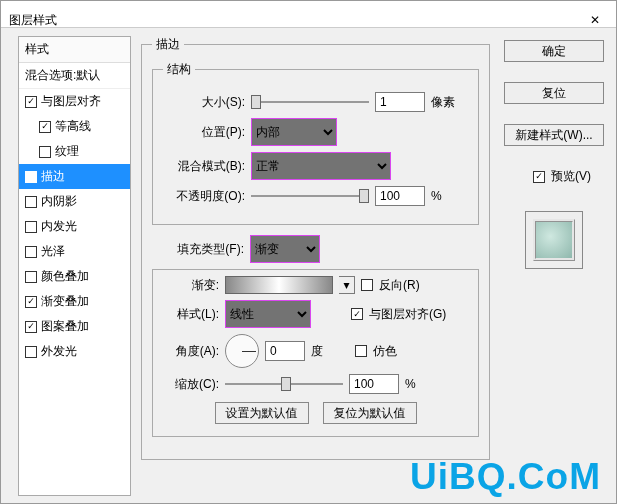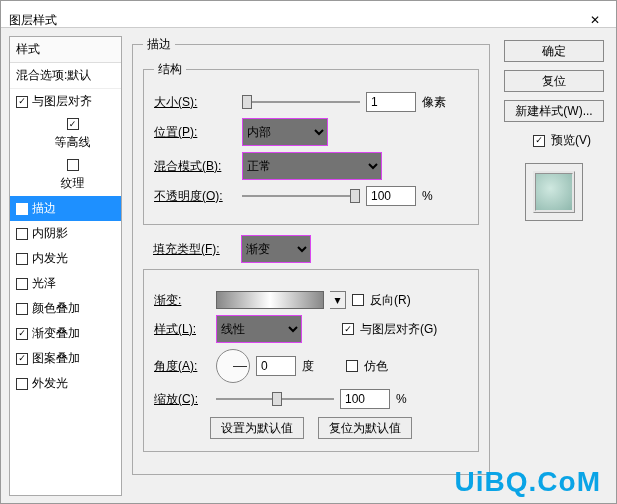--- a/index.html
+++ b/index.html
@@ -2,51 +2,51 @@
 <html><head>
 <meta charset="utf-8">
 <style>
 * { box-sizing: border-box; font-family: "Microsoft YaHei", SimSun, sans-serif; font-size: 12px; }
 body { margin: 0; background: #f0f0f0; width: 617px; height: 504px; position: relative; }
 .window { width: 617px; height: 504px; background: #f0f0f0; border: 1px solid #999; }
 .titlebar { height: 27px; background: #fff; border-bottom: 1px solid #ccc; display: flex; align-items: center; justify-content: space-between; padding: 12px 0 0 8px; }
 .titlebar .title { font-size: 12px; }
 .titlebar .close { width: 42px; height: 27px; display: flex; align-items: center; justify-content: center; }
 .body { display: flex; height: calc(504px - 28px); padding: 8px 8px 8px 0; }
-.sidebar { width: 113px; border: 1px solid #aaa; background: #fff; margin-left: 8px; }
+.sidebar { width: 113px; border: 1px solid #aaa; background: #fff; margin-left: 17px; }
 .sidebar .hdr { padding: 4px 6px; border-bottom: 1px solid #ddd; background: #fafafa; }
 .sidebar .blend { padding: 4px 6px; border-bottom: 1px solid #eee; }
 .sidebar .item { padding: 4px 6px; display: flex; align-items: center; gap: 4px; }
 .sidebar .item.sel { background: #1e90ff; color: #fff; }
-.sidebar .item.sub { padding-left: 20px; flex-direction: column; }
+.sidebar .item.sub { padding-left: 20px; }
 .chk { width: 12px; height: 12px; border: 1px solid #333; background: #fff; display: inline-flex; align-items: center; justify-content: center; font-size: 9px; line-height: 1; }
 .chk.on::before { content: "✓"; color: #000; }
 .item.sel .chk { border-color: #fff; }
 .item.sel .chk.on::before { color: #fff; }
 .center { flex: 1; padding: 0 10px; position: relative; }
 fieldset { border: 1px solid #aaa; margin: 0 0 10px 0; padding: 8px 10px 12px 10px; }
 legend { padding: 0 4px; }
 .row { display: flex; align-items: center; margin: 6px 0; gap: 6px; }
-.lbl { width: 82px; text-align: left; text-decoration: underline; }
+.lbl { width: 82px; text-align: right; }
 .slider { flex: 0 0 118px; height: 18px; position: relative; }
 .slider .track { position: absolute; top: 8px; left: 0; right: 0; height: 2px; background: #999; }
 .slider .thumb { position: absolute; top: 2px; width: 10px; height: 14px; background: #ddd; border: 1px solid #666; }
 input.num { width: 50px; height: 20px; border: 1px solid #7a7a7a; padding: 0 4px; text-align: left; }
 select { height: 28px; border: 1px solid #d946ef; background: #737373; }
 .grad { width: 108px; height: 18px; border: 1px solid #666; background: linear-gradient(to right, #888, #fff, #888); }
 .grad-dd { width: 16px; height: 18px; border: 1px solid #7a7a7a; border-left: none; display: flex; align-items: center; justify-content: center; background: #eee; }
 .angle-dial { width: 34px; height: 34px; border: 1px solid #888; border-radius: 50%; position: relative; background: #fafafa; }
 .angle-dial .hand { position: absolute; left: 50%; top: 50%; width: 14px; height: 1px; background: #333; transform-origin: left center; transform: rotate(0deg); }
 .btn { min-width: 92px; height: 22px; border: 1px solid #888; background: #eee; padding: 0 10px; display: inline-flex; align-items: center; justify-content: center; }
-.right { width: 108px; display: flex; flex-direction: column; align-items: center; gap: 8px; padding-top: 4px; }
+.right { width: 108px; display: flex; flex-direction: column; align-items: center; gap: 20px; padding-top: 4px; }
 .right .btn { width: 100px; }
 .preview { width: 58px; height: 58px; border: 1px solid #888; background: #eee; display: flex; align-items: center; justify-content: center; margin-top: 6px; }
 .preview .swatch { width: 42px; height: 42px; border: 3px ridge #e6e6e6; background: radial-gradient(circle at 40% 40%, #cfe8e0, #8fb8ad); }
 .btns-row { display: flex; gap: 14px; justify-content: center; margin-top: 8px; align-items: center; }
-.watermark { position: absolute; right: 16px; bottom: 6px; font-size: 28px; font-family: Arial, sans-serif; color: #0aa4e6; font-weight: bold; letter-spacing: 1px; }
+.watermark { position: absolute; right: 16px; bottom: 6px; font-size: 37px; font-family: Arial, sans-serif; color: #0aa4e6; font-weight: bold; letter-spacing: 1px; }
 </style>
 </head>
 <body>
 
 <div class="window">
   <div class="titlebar">
     <span class="title">图层样式</span>
     <div class="close">
         <span>✕</span>
       </div>
@@ -139,21 +139,21 @@
             <input class="num" value="100" style="">
             <span>%</span>
           </div>
         </fieldset>
 
         <div class="row" style="margin-left:10px">
           <span class="lbl" style="width:82px">填充类型(F):</span>
           <select style="width:70px"><option>渐变</option></select>
         </div>
 
-        <fieldset style="padding-top:15px">
+        <fieldset style="padding-top:0">
           <div class="row">
             <span class="lbl" style="width:56px">渐变:</span>
             <div class="grad"></div>
             <div class="grad-dd">
                 <span>▾</span>
               </div>
             <span class="chk"></span>
             <span>反向(R)</span>
           </div>
 

